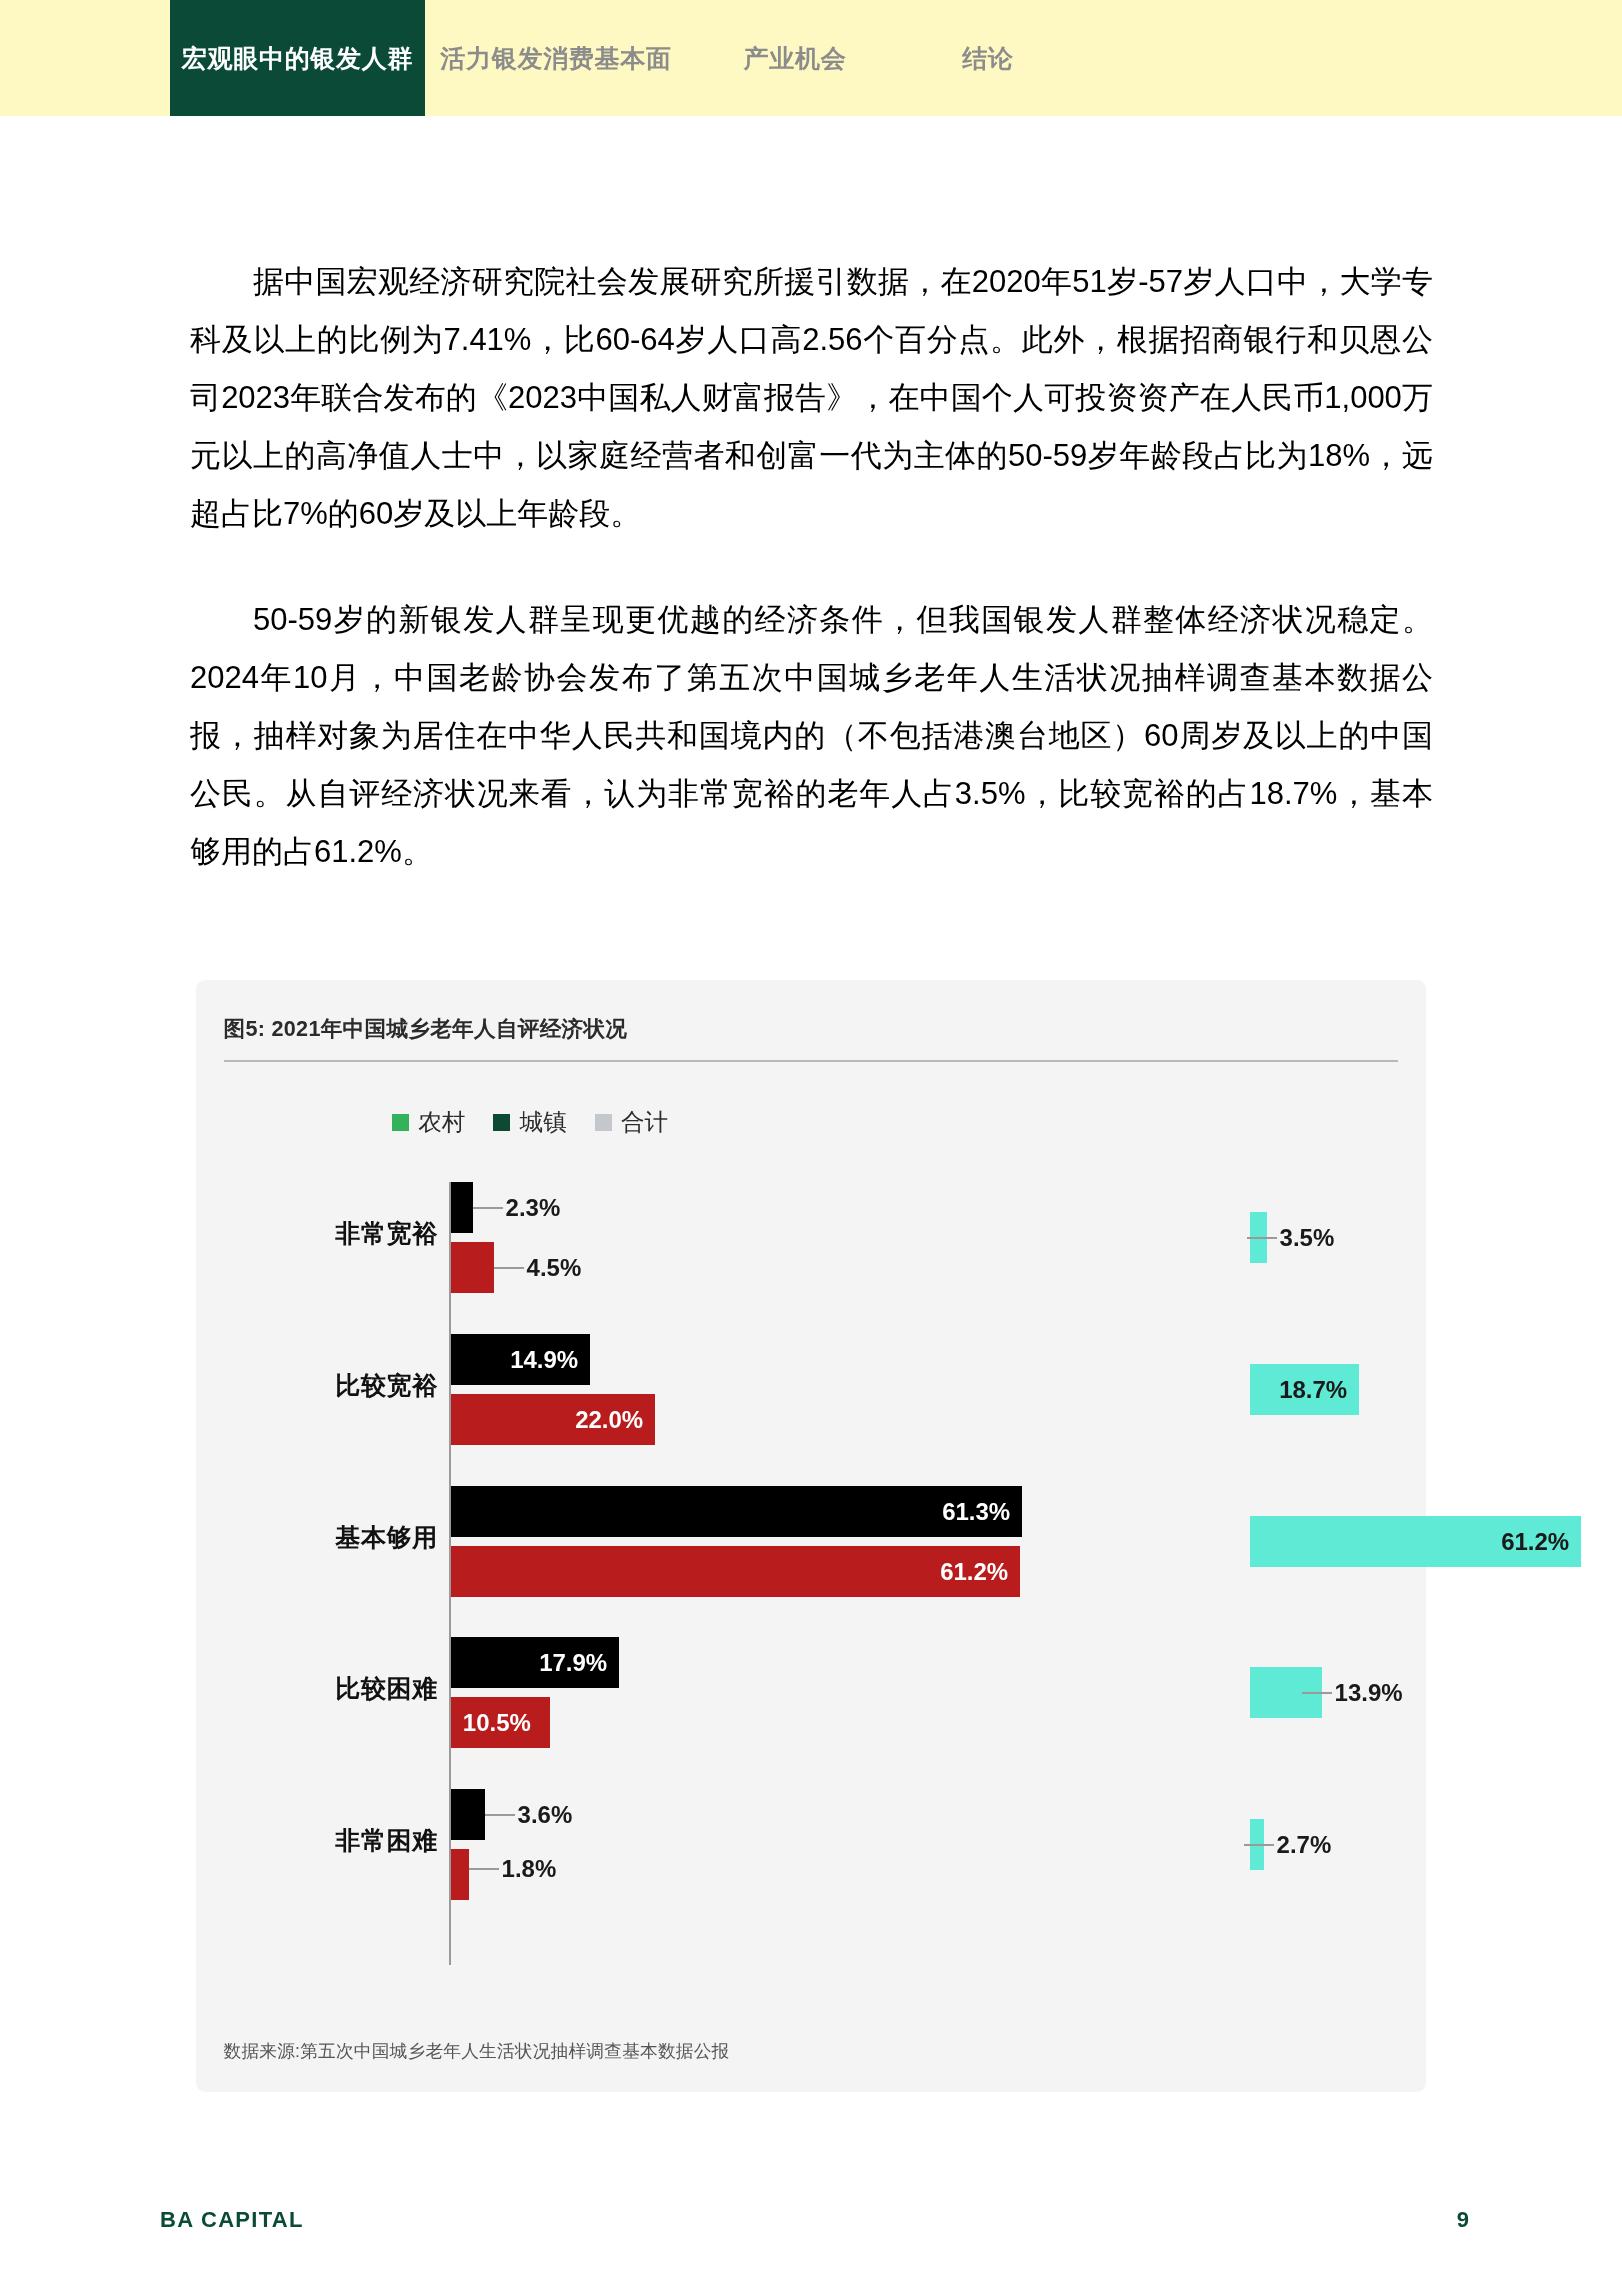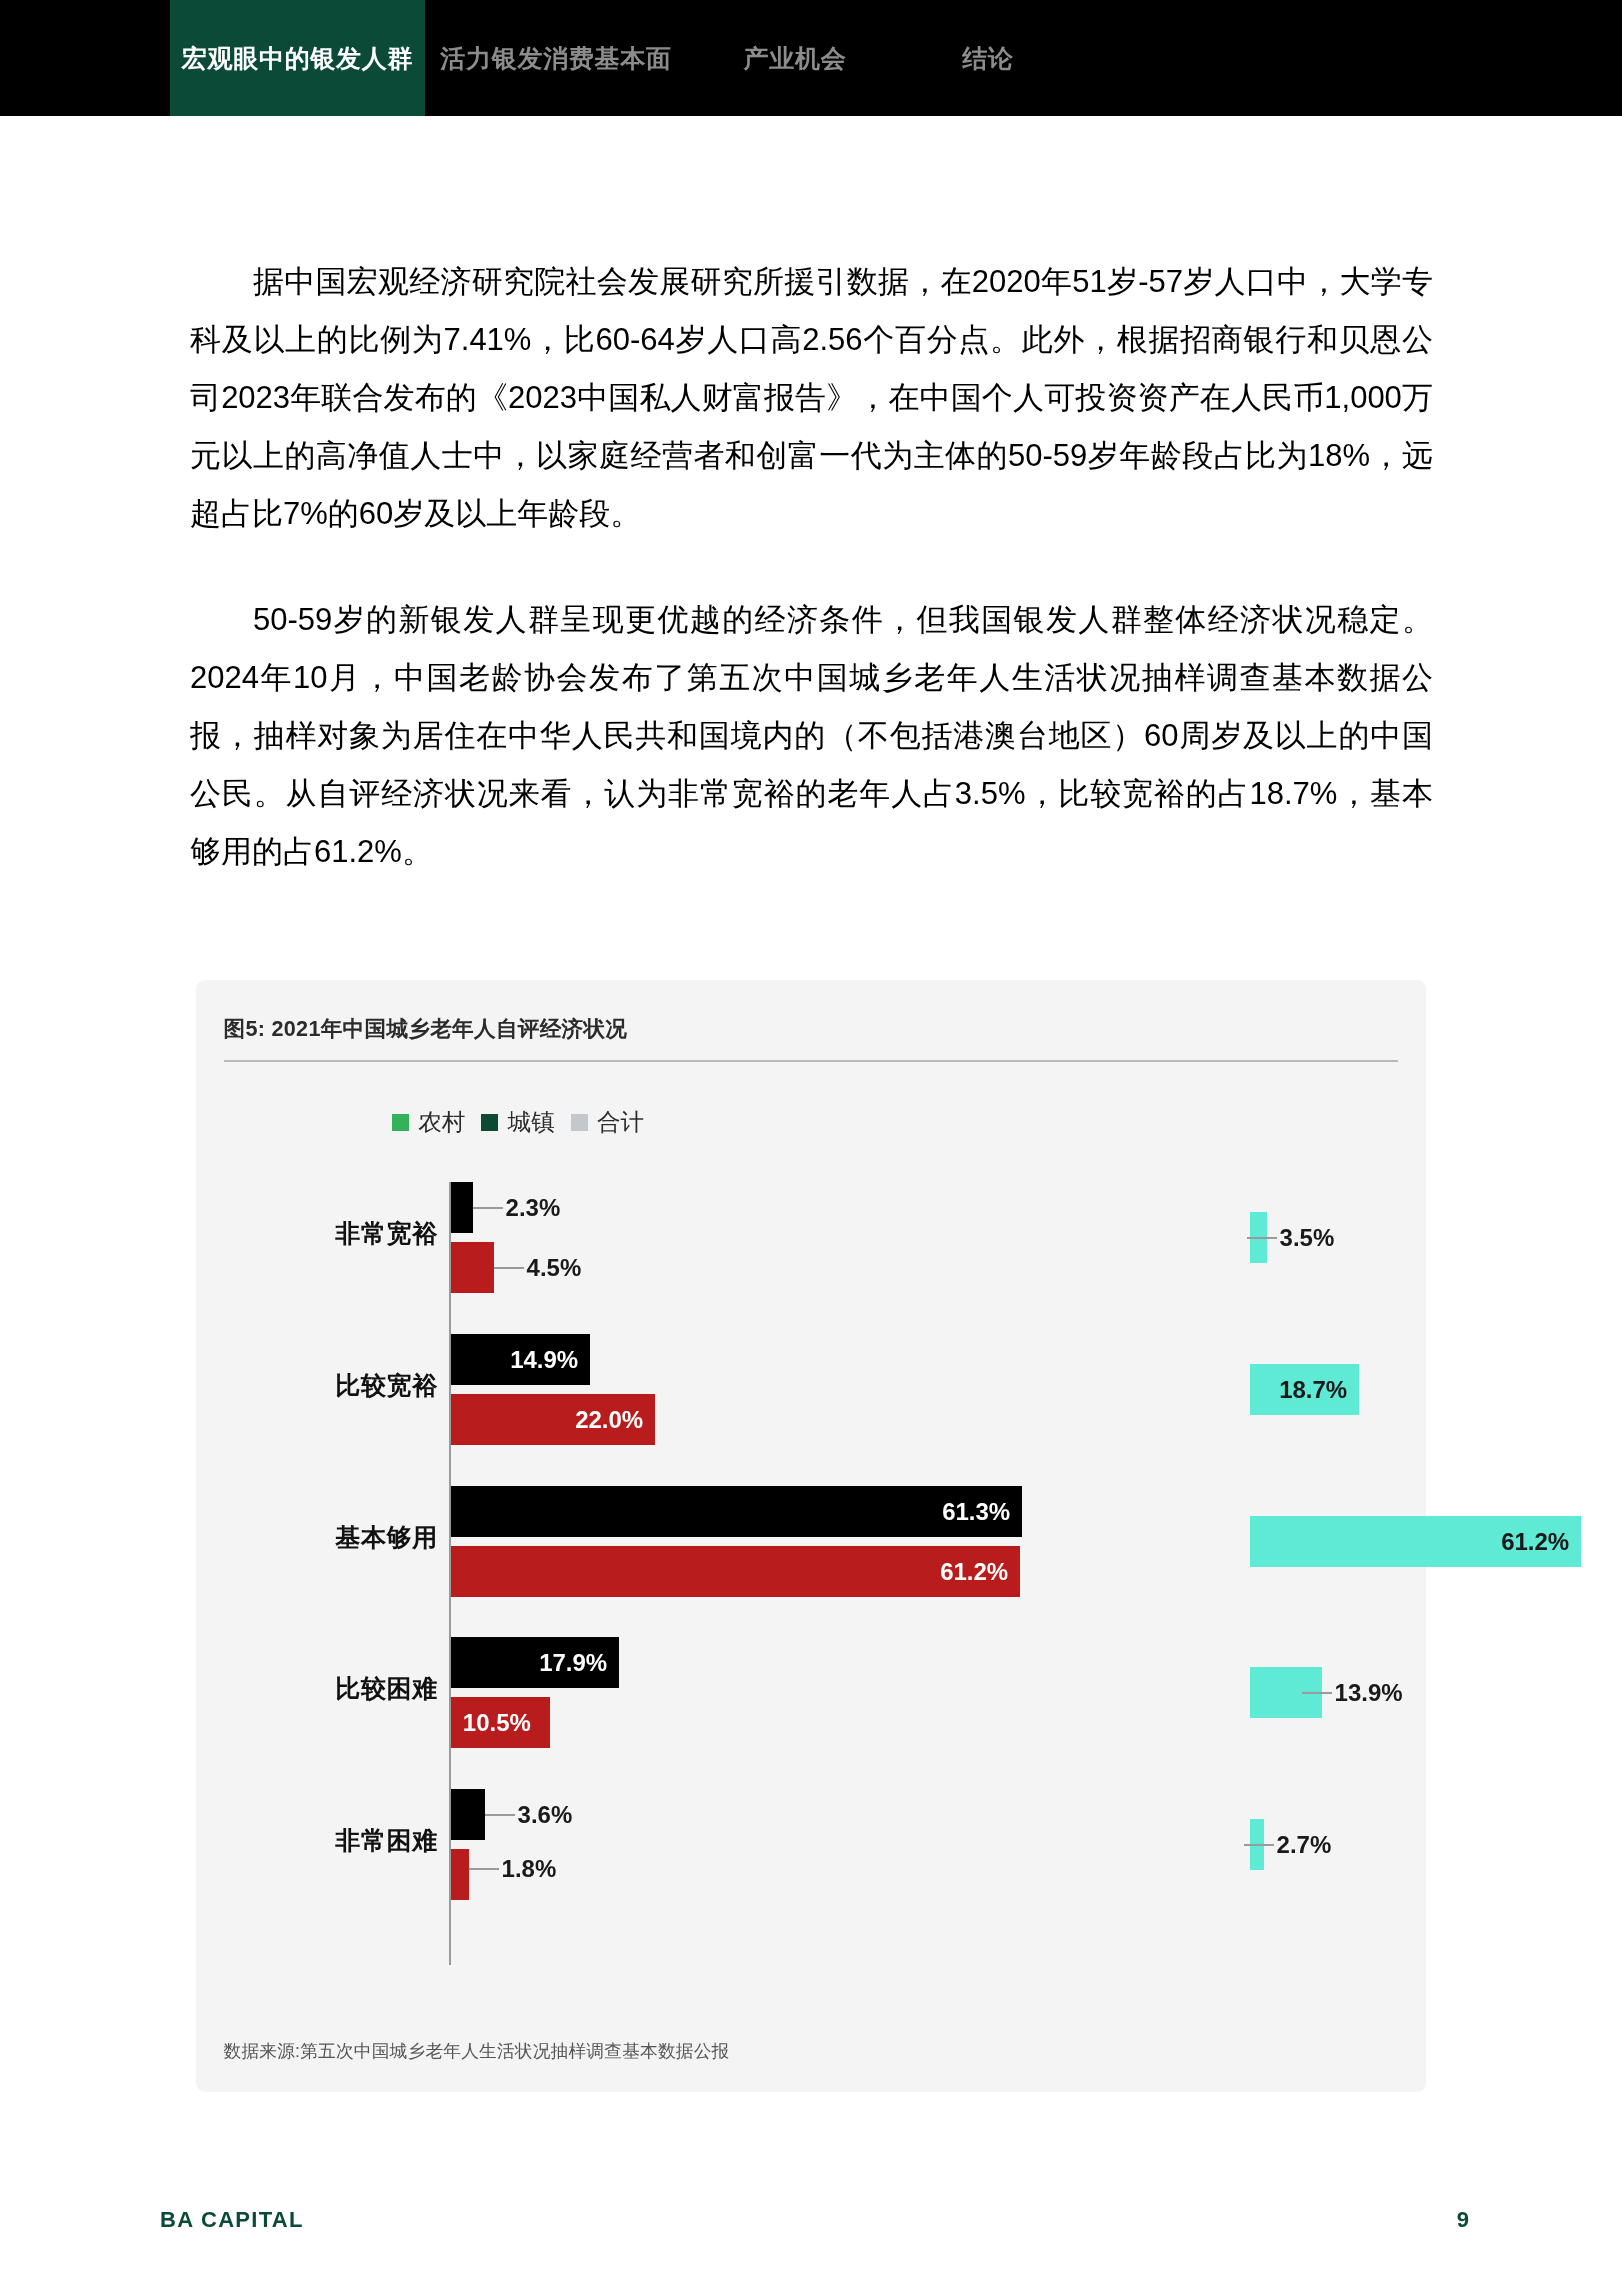--- a/index.html
+++ b/index.html
@@ -15,21 +15,21 @@
     position: relative;
     overflow: hidden;
   }
 
   
   .topnav {
     position: absolute;
     top: 0; left: 0;
     width: 1623px;
     height: 116px;
-    background: #000000;
+    background: #fef9c3;
     display: flex;
     align-items: stretch;
   }
   .nav-spacer-left { width: 170px; flex: 0 0 170px; }
   .nav-item {
     display: flex;
     align-items: center;
     justify-content: center;
     font-size: 25px;
     font-weight: bold;
@@ -101,21 +101,21 @@
     background: #b9b9b9;
   }
 
   
   .legend {
     position: absolute;
     top: 126px;
     left: 196px;
     display: flex;
     align-items: flex-start;
-    gap: 16px;
+    gap: 28px;
   }
   .legend-entry {
     display: flex;
     align-items: center;
     gap: 9.2px;
     font-size: 23.6px;
     color: #2b2b2b;
   }
   .swatch {
     width: 17px;

